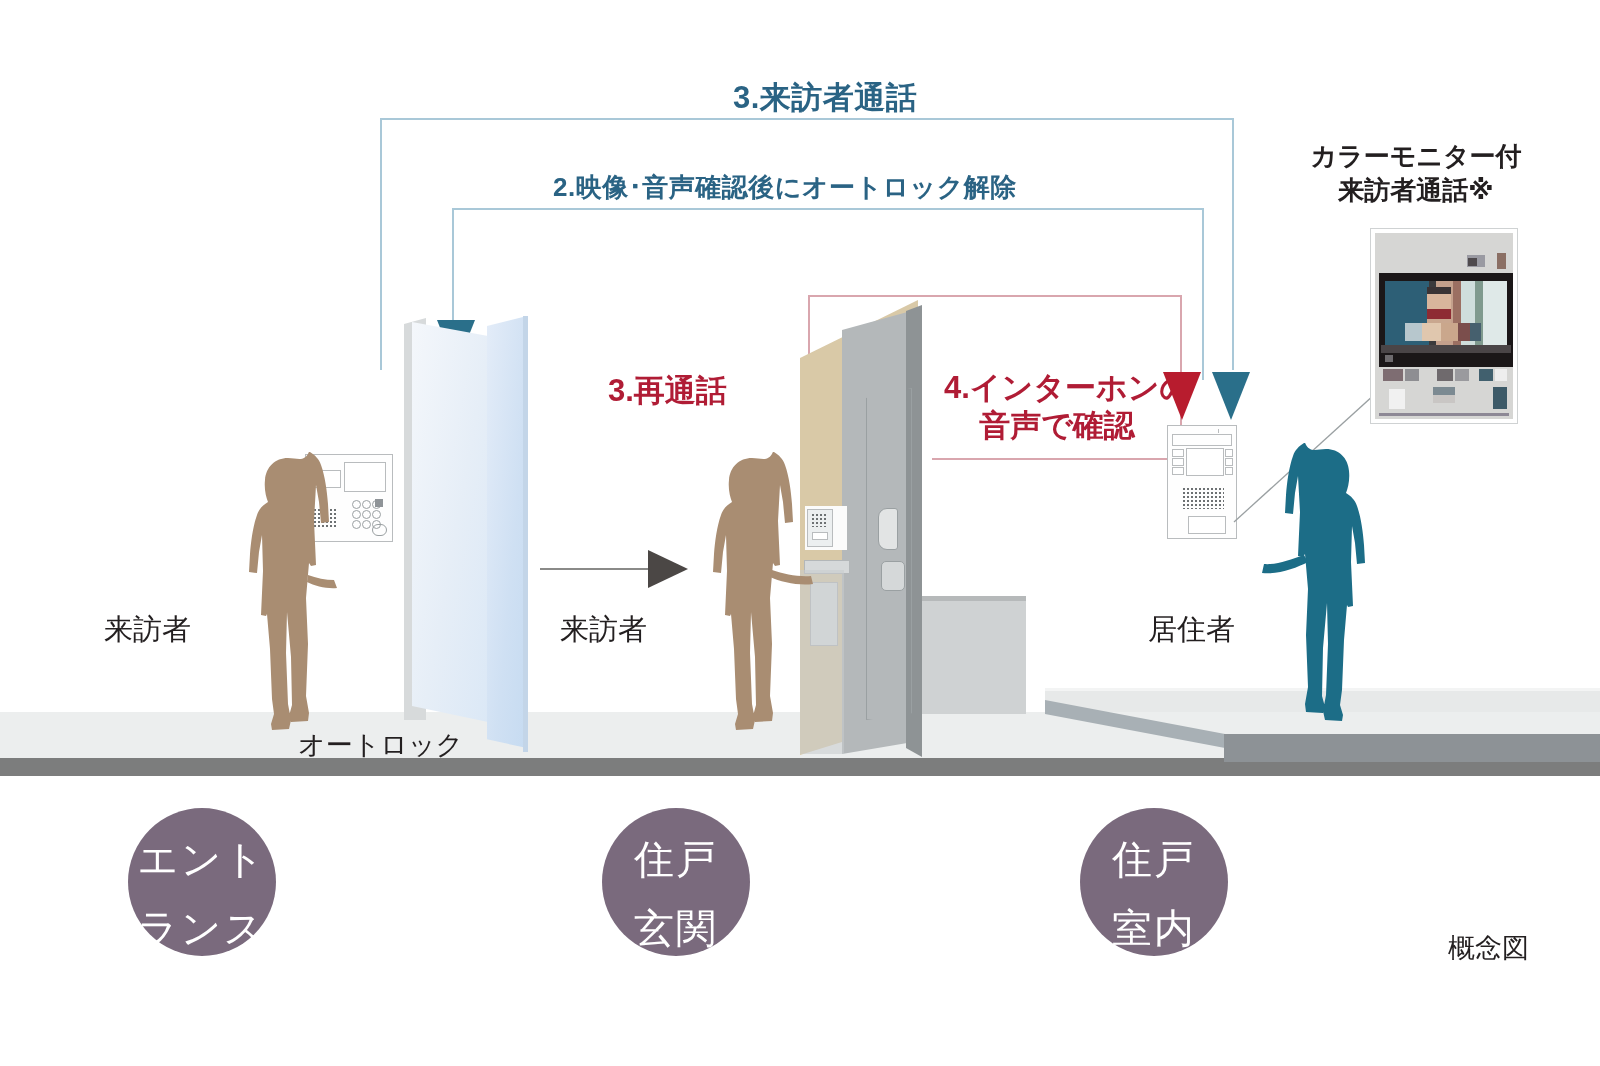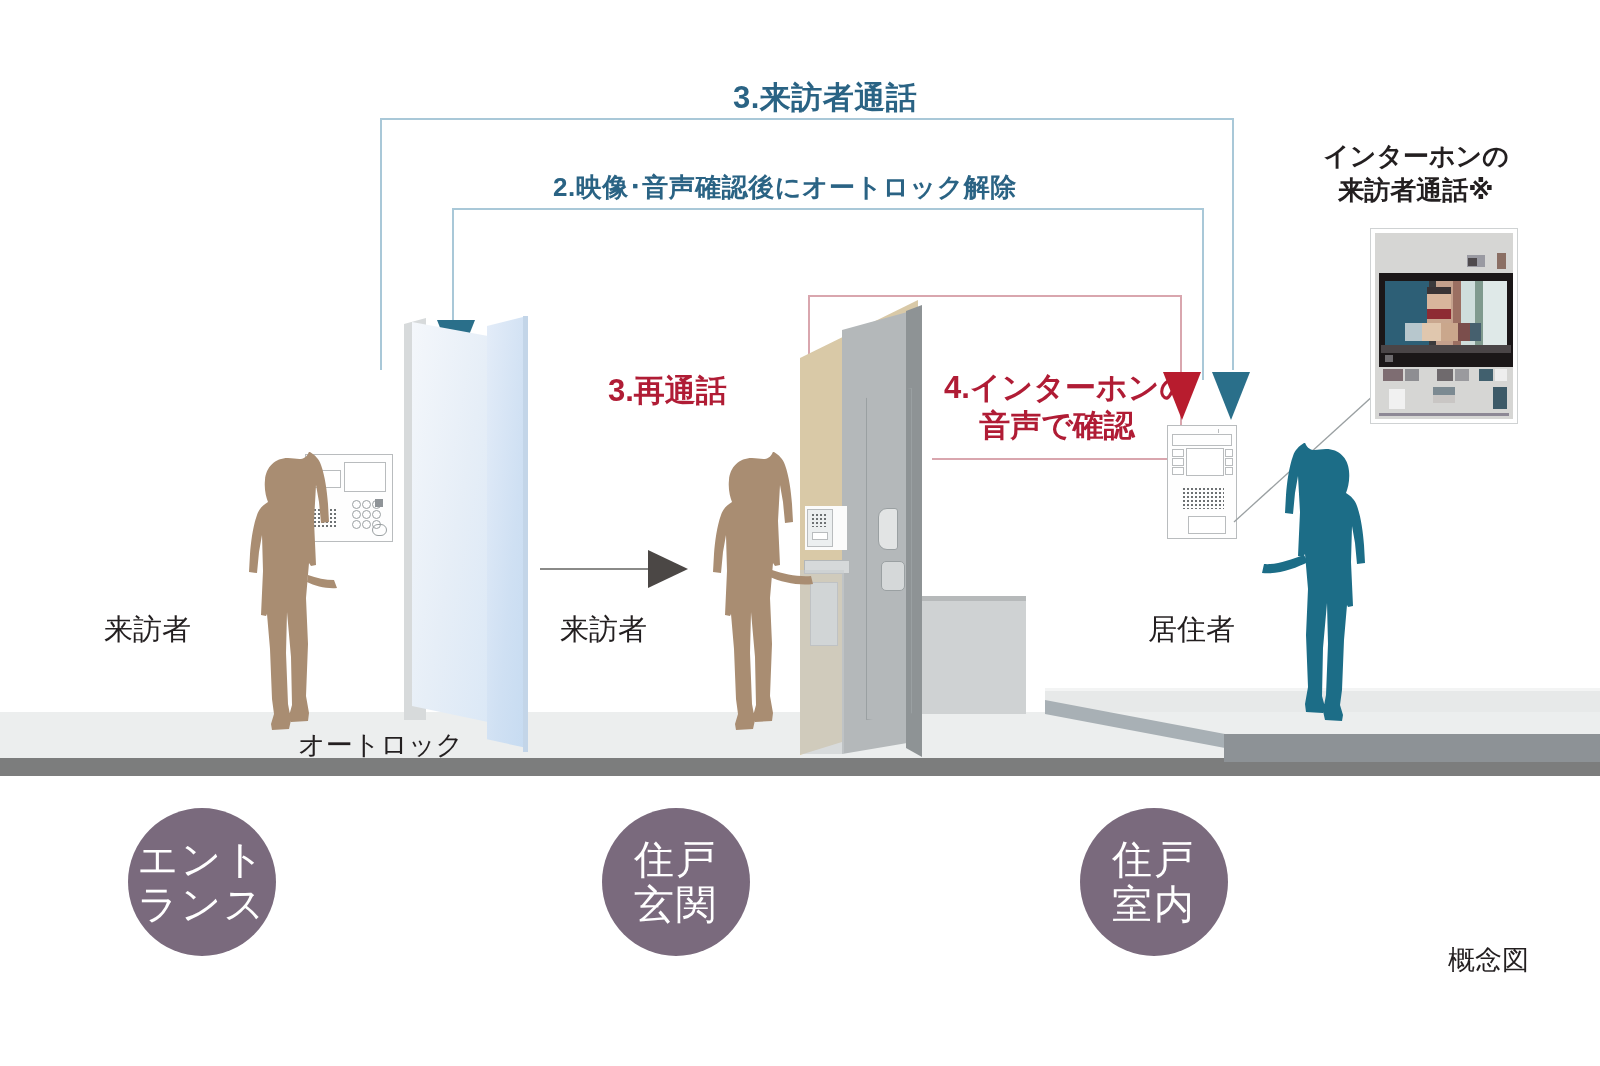--- a/index.html
+++ b/index.html
@@ -19,21 +19,21 @@
   .ground-label{color:#231f20;font-size:27px;white-space:nowrap;}
   .concept{color:#231f20;font-size:27px;white-space:nowrap;}
 
   
   .badge{
     width:148px;height:148px;border-radius:50%;background:#7a6a7d;
     color:#fff;display:flex;align-items:center;justify-content:center;
     text-align:center;font-size:40px;line-height:1.12;font-weight:normal;
     letter-spacing:2px;
   }
-  .badge span{display:block;}
+  .badge span{display:block;margin-top:24px;}
 
   
   .conn{background:transparent;border-style:solid;border-color:#a9c8d8;}
   .conn-red{border-color:#d9a6ae;}
 
   
   .tri-down{width:0;height:0;border-left:19px solid transparent;border-right:19px solid transparent;}
   .tri-right{width:0;height:0;border-top:19px solid transparent;border-bottom:19px solid transparent;}
 
   
@@ -92,21 +92,21 @@
   <div class="abs step-label step2" style="left:553px;top:170px;">2.映像･音声確認後にオートロック解除</div>
 
   <div class="abs step-red" style="left:608px;top:372px;">3.再通話</div>
 
   <div class="abs step-red" style="left:944px;top:369px;width:226px;">
     <span>4.インターホンの</span><br>
     <span>音声で確認</span>
   </div>
 
   <div class="abs small-note" style="left:1308px;top:140px;width:216px;">
-    <span>インターホンの</span><br>
+    <span>カラーモニター付</span><br>
     <span>来訪者通話※</span>
   </div>
 
   <div class="abs tri-down" style="left:437px;top:320px;border-top:48px solid #2a6f8a;"></div>
 
   <div class="abs tri-down" style="left:1163px;top:372px;border-top:48px solid #b81c2e;"></div>
 
   <div class="abs tri-down" style="left:1212px;top:372px;border-top:48px solid #2a6f8a;"></div>
 
   <div class="abs" style="left:540px;top:568px;width:110px;height:2px;background:#8a8a88;"></div>
@@ -265,15 +265,15 @@
     </div>
   </div>
 
   <div class="abs badge" style="left:1080px;top:808px;">
     <div>
       <span>住戸</span>
       <span>室内</span>
     </div>
   </div>
 
-  <div class="abs concept" style="left:1448px;top:930px;margin-top:12px;">概念図</div>
+  <div class="abs concept" style="left:1448px;top:930px;">概念図</div>
 
 </div>
 
 </body></html>

